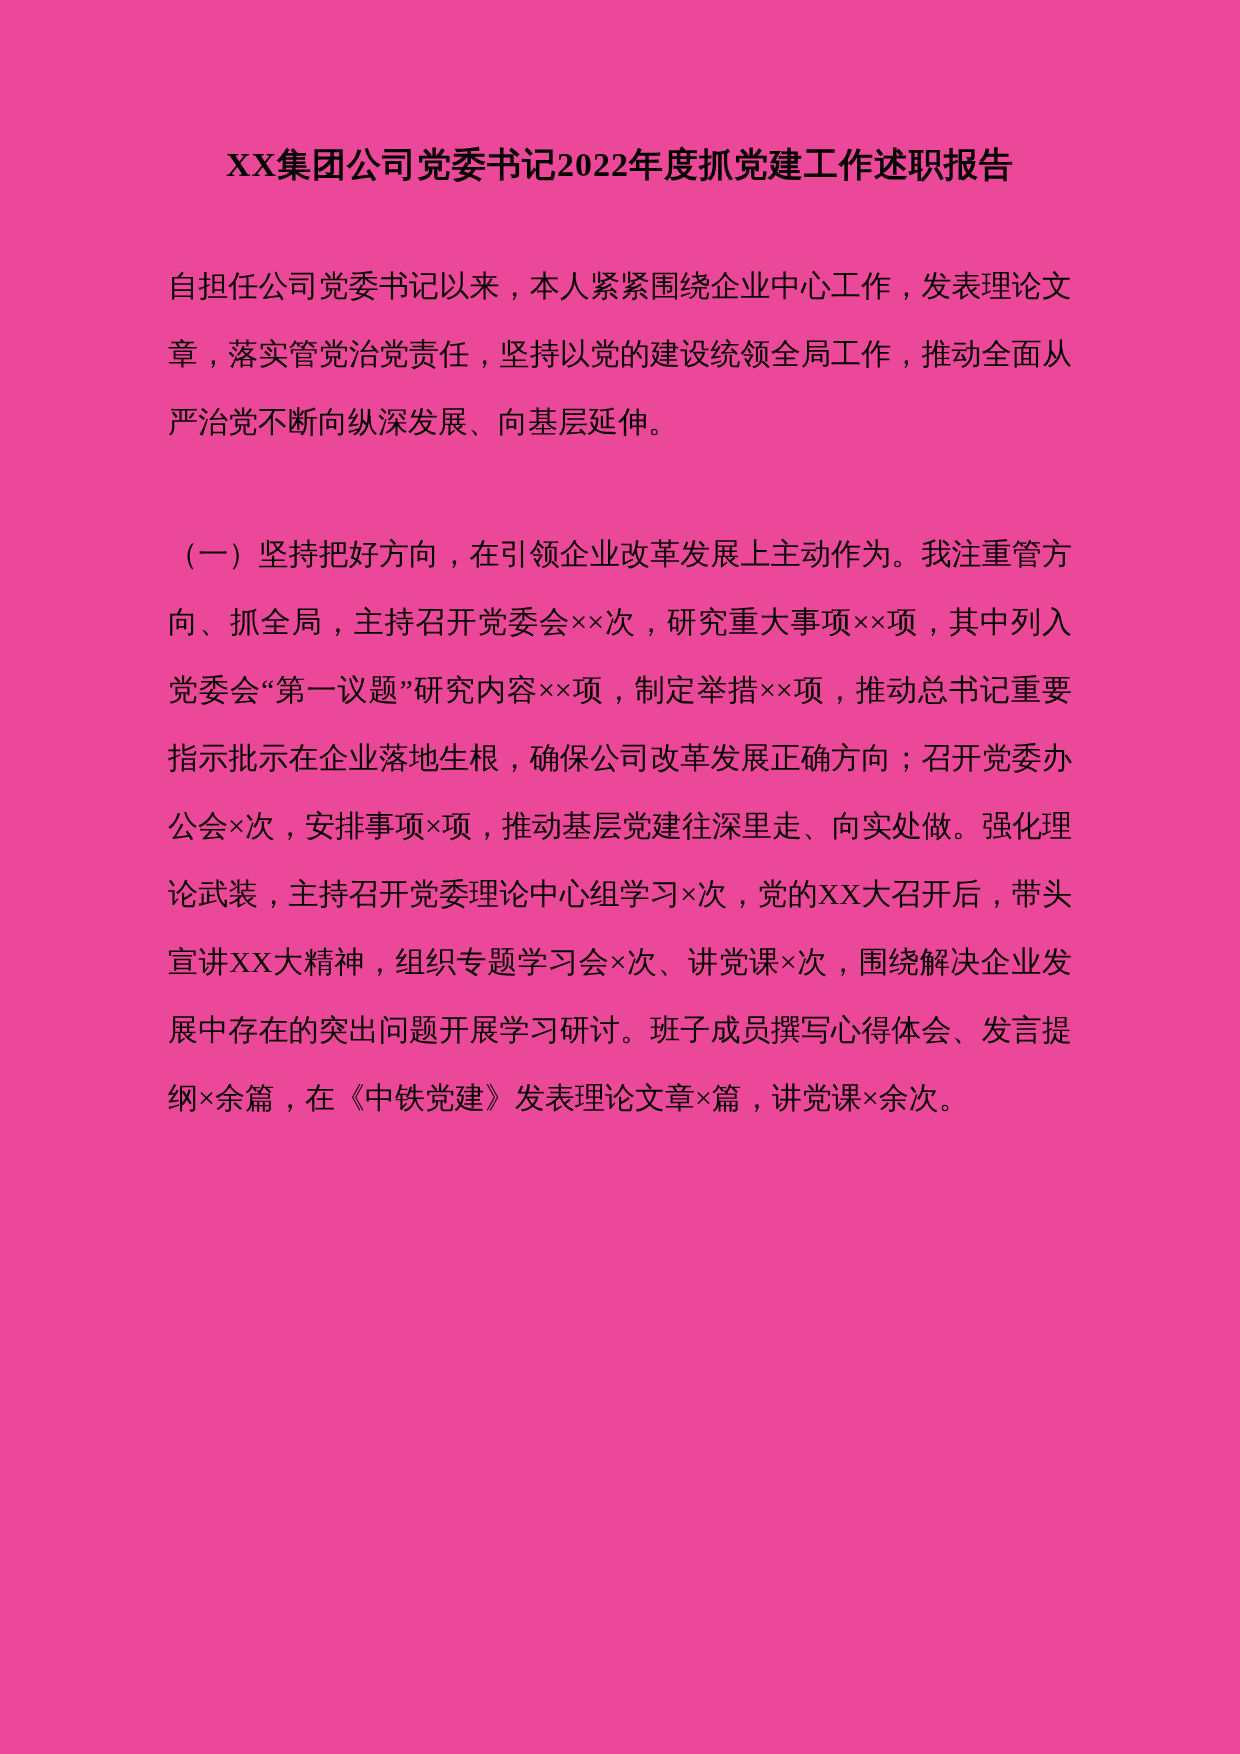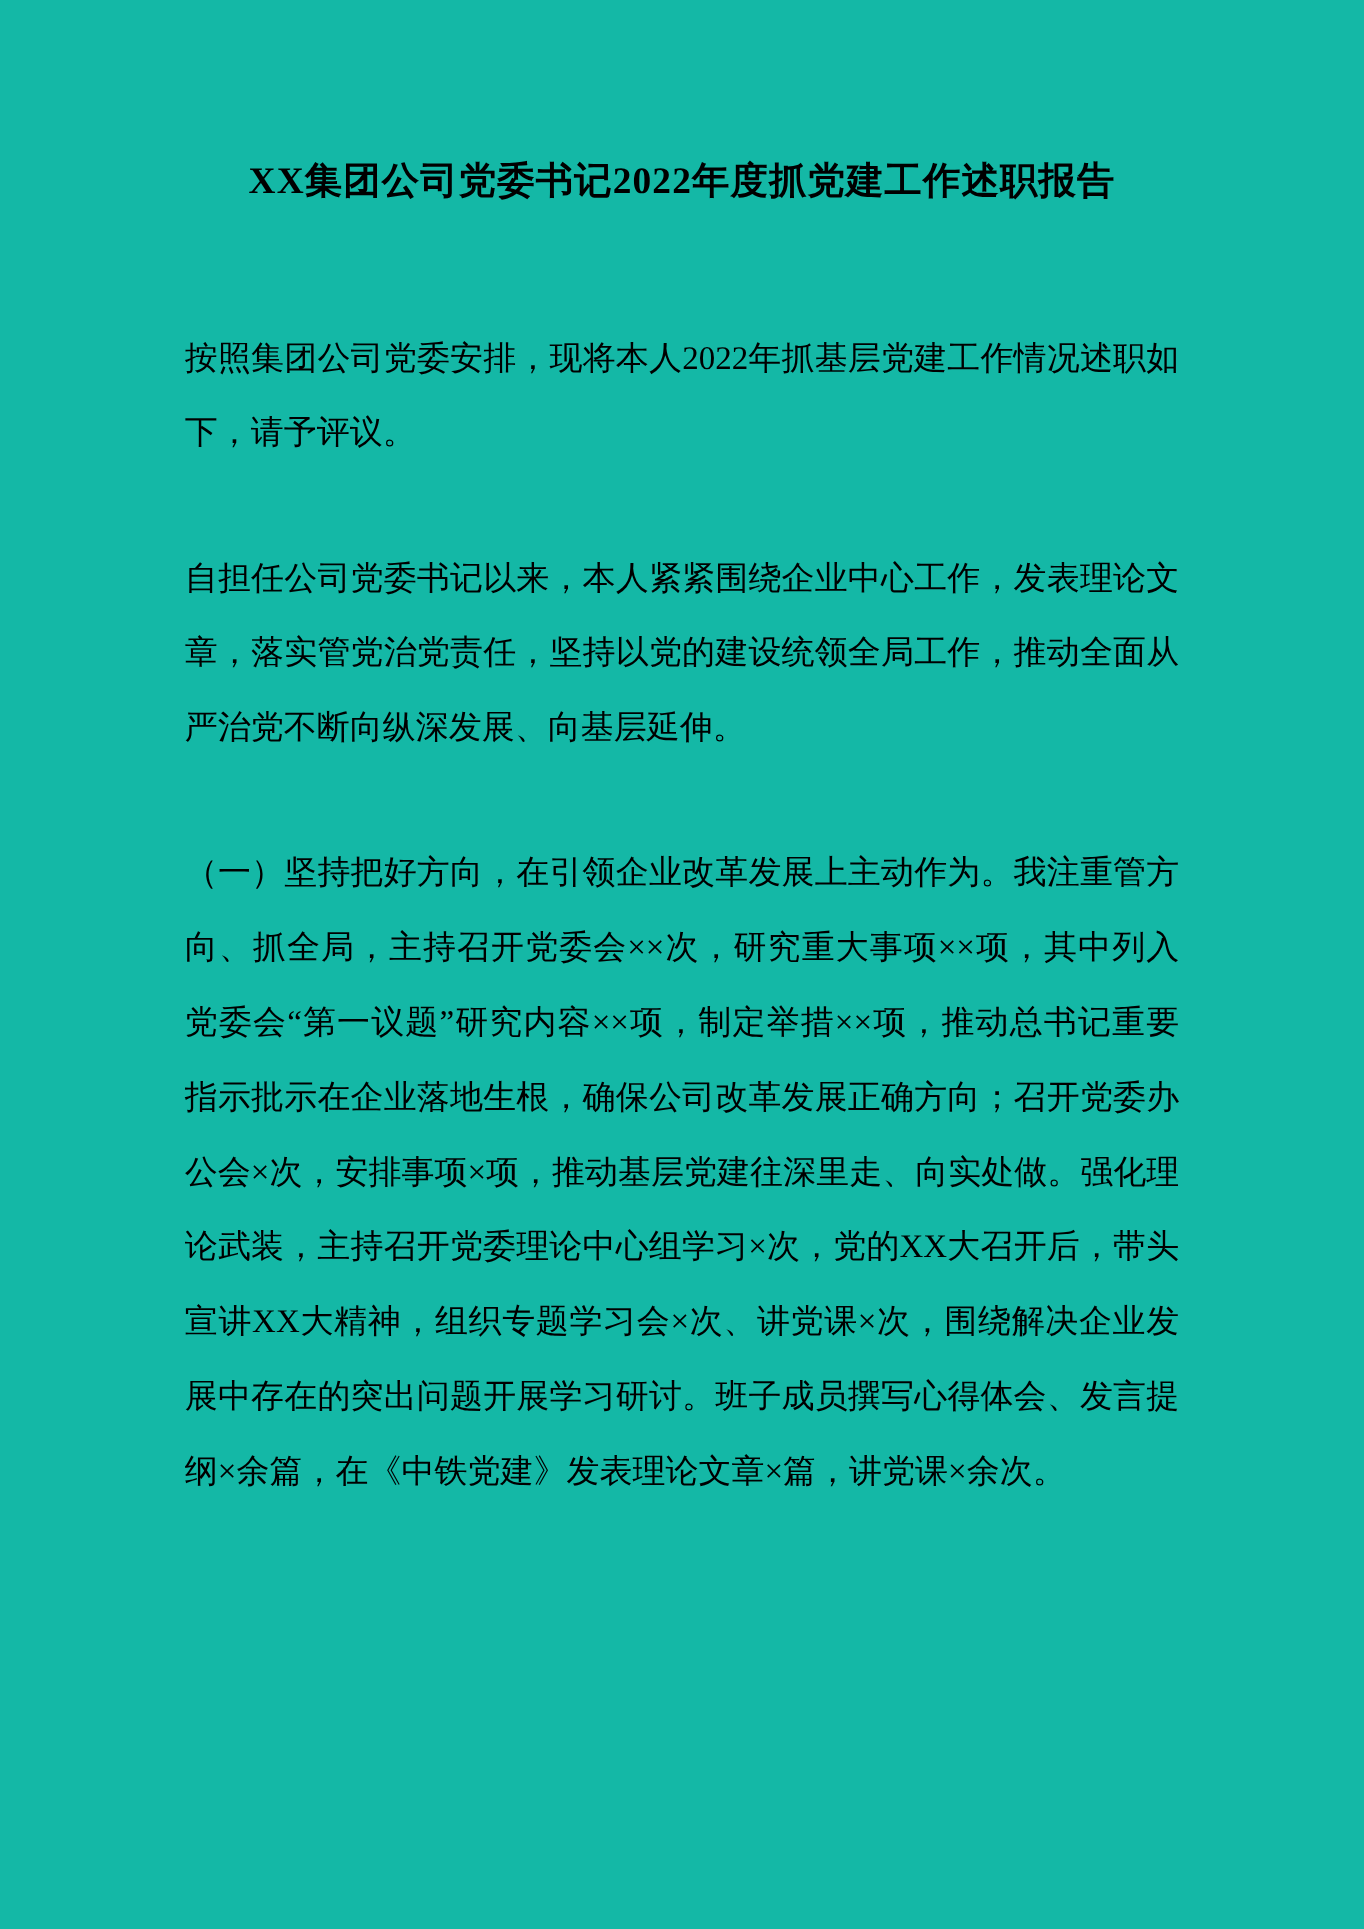--- a/index.html
+++ b/index.html
@@ -5,21 +5,21 @@
   html, body {
     margin: 0;
     padding: 0;
     background: #ffffff;
   }
   .page {
     position: relative;
     width: 1240px;
     height: 1754px;
     margin: 0 auto;
-    background: #14b8a6;
+    background: #ec4899;
     box-sizing: border-box;
     padding: 142px 168px 0 168px;
     color: #000000;
     font-family: "Liberation Serif", "DejaVu Sans", sans-serif;
     overflow: hidden;
   }
   .doc-title {
     margin: 0;
     font-size: 34px;
     font-weight: bold;
@@ -41,20 +41,19 @@
     font-weight: normal;
   }
 </style>
 </head>
 <body>
 
 <div class="page">
 
   <h1 class="doc-title">XX集团公司党委书记2022年度抓党建工作述职报告</h1>
 
-  <p class="para first-para">按照集团公司党委安排，现将本人2022年抓基层党建工作情况述职如下，请予评议。</p>
 
 
   <p class="para">自担任公司党委书记以来，本人紧紧围绕企业中心工作，发表理论文章，落实管党治党责任，坚持以党的建设统领全局工作，推动全面从严治党不断向纵深发展、向基层延伸。</p>
 
   <p class="para">（一）坚持把好方向，在引领企业改革发展上主动作为。我注重管方向、抓全局，主持召开党委会××次，研究重大事项××项，其中列入党委会“第一议题”研究内容××项，制定举措××项，推动总书记重要指示批示在企业落地生根，确保公司改革发展正确方向；召开党委办公会×次，安排事项×项，推动基层党建往深里走、向实处做。强化理论武装，主持召开党委理论中心组学习×次，党的XX大召开后，带头宣讲XX大精神，组织专题学习会×次、讲党课×次，围绕解决企业发展中存在的突出问题开展学习研讨。班子成员撰写心得体会、发言提纲×余篇，在《中铁党建》发表理论文章×篇，讲党课×余次。</p>
 
 </div>
 
 </body></html>

